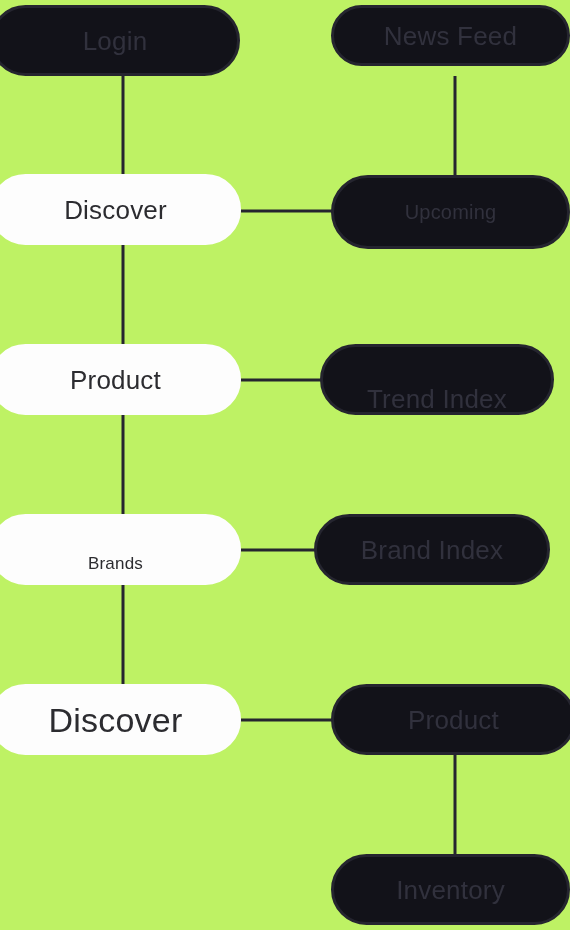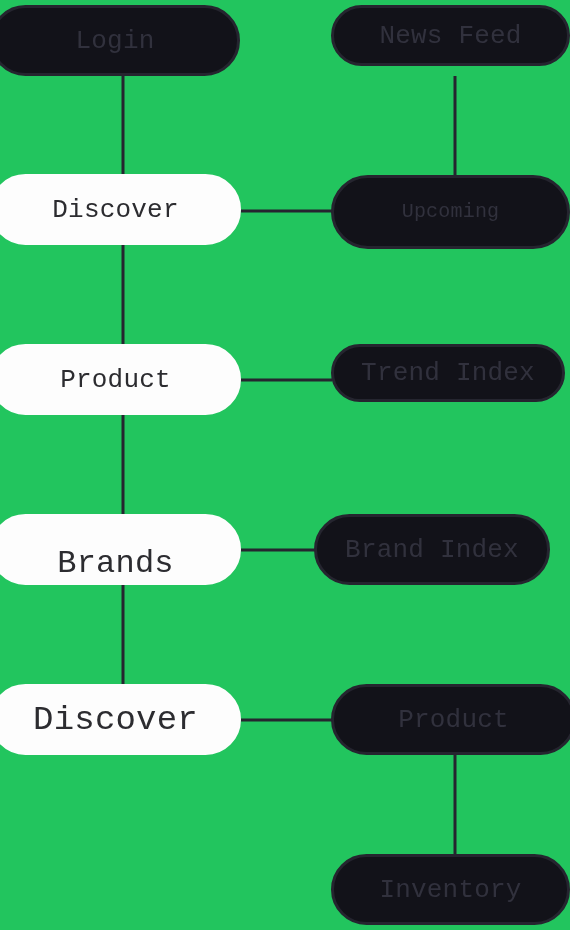--- a/index.html
+++ b/index.html
@@ -5,23 +5,23 @@
 <style>
   html, body {
     margin: 0;
     padding: 0;
     background: #000000;
   }
   #stage {
     position: relative;
     width: 570px;
     height: 930px;
-    background: #22c55e;
+    background: #bef264;
     overflow: hidden;
-    font-family: Liberation Mono, monospace;
+    font-family: Liberation Sans, sans-serif;
   }
   #edge-layer {
     position: absolute;
     left: 0;
     top: 0;
     width: 570px;
     height: 930px;
   }
   .node {
     position: absolute;
@@ -74,25 +74,25 @@
       </div>
       <div class="node node-light" style="left: -10px; top: 174px; width: 251px; height: 71px;">
         <span class="node-label" style="font-size: 26px;">Discover</span>
       </div>
       <div class="node node-dark" style="left: 331px; top: 175px; width: 239px; height: 74px;">
         <span class="node-label" style="font-size: 20px;">Upcoming</span>
       </div>
       <div class="node node-light" style="left: -10px; top: 344px; width: 251px; height: 71px;">
         <span class="node-label" style="font-size: 26px;">Product</span>
       </div>
-      <div class="node node-dark" style="left: 331px; top: 344px; width: 234px; height: 58px;">
+      <div class="node node-dark" style="left: 320px; top: 344px; width: 234px; height: 71px; align-items: flex-end;">
         <span class="node-label" style="font-size: 26px;">Trend Index</span>
       </div>
       <div class="node node-light" style="left: -10px; top: 514px; width: 251px; height: 71px;">
-        <span class="node-label" style="font-size: 32px; margin-top: 28px;">Brands</span>
+        <span class="node-label" style="font-size: 17px; margin-top: 28px;">Brands</span>
       </div>
       <div class="node node-dark" style="left: 314px; top: 514px; width: 236px; height: 71px;">
         <span class="node-label" style="font-size: 26px;">Brand Index</span>
       </div>
       <div class="node node-light" style="left: -10px; top: 684px; width: 251px; height: 71px;">
         <span class="node-label" style="font-size: 34px;">Discover</span>
       </div>
       <div class="node node-dark" style="left: 331px; top: 684px; width: 245px; height: 71px;">
         <span class="node-label" style="font-size: 26px;">Product</span>
       </div>

